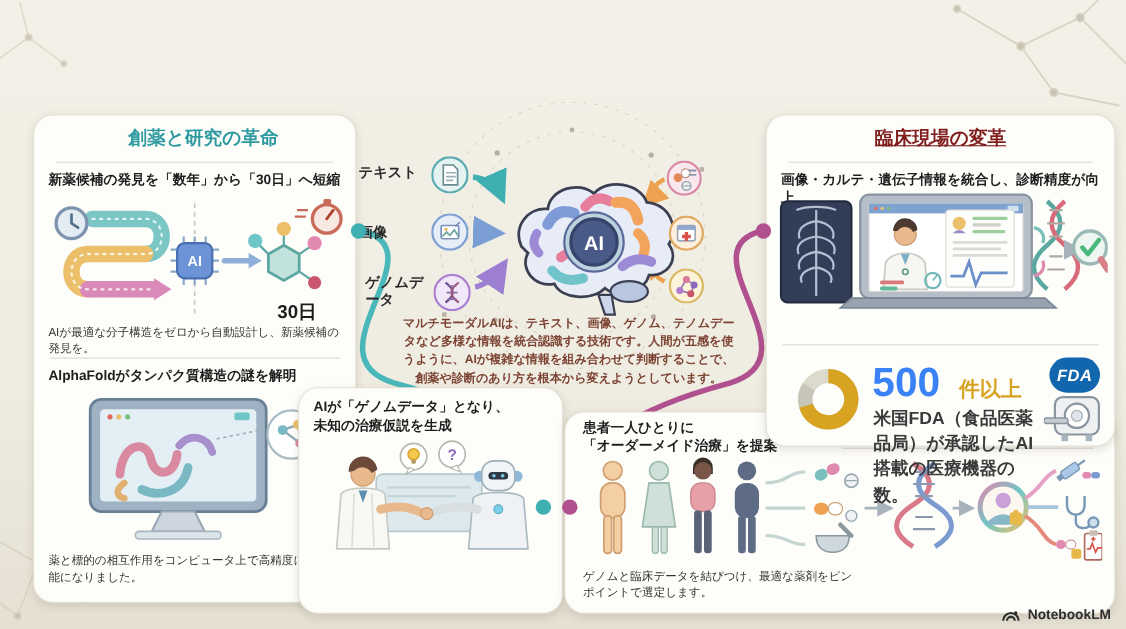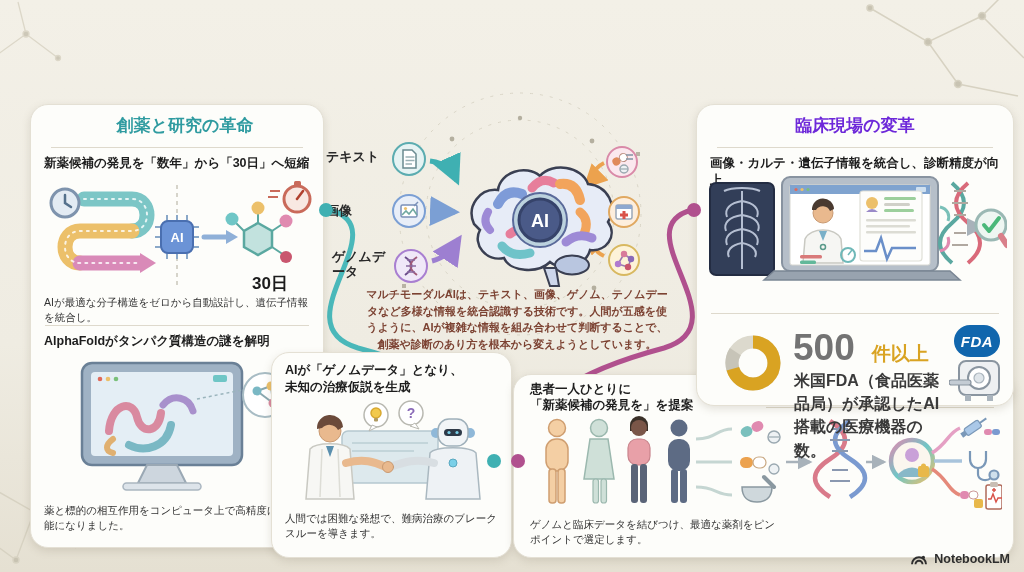--- a/index.html
+++ b/index.html
@@ -6,28 +6,28 @@
   .canvas{position:relative;width:1024px;height:572px;overflow:hidden;
     background:linear-gradient(180deg,#f3f0e7 0%,#efece2 60%,#e5e0d2 100%);
     font-family:"Liberation Sans","DejaVu Sans",sans-serif;color:#222;}
   .abs{position:absolute;}
   .title{position:absolute;top:22px;left:0;right:0;text-align:center;
     font-size:30px;font-weight:800;color:#151515;letter-spacing:1px;}
   .card{position:absolute;background:#fdfdfa;border:1px solid #e4e0d4;
     border-radius:18px;box-shadow:0 3px 8px rgba(110,100,80,.18);}
   .hdr{position:absolute;left:0;right:0;text-align:center;font-size:17px;font-weight:800;}
   .hdr.teal{color:#2f9ba0;padding-left:16px;}
-  .hdr.rose{color:#6d28d9;}
+  .hdr.rose{color:#7f1d1d;text-decoration:underline;}
   .divider{position:absolute;height:1px;background:#ded9cc;}
   .sub{position:absolute;font-size:12.5px;font-weight:800;color:#1d1d1d;line-height:1.35;}
   .cap{position:absolute;font-size:10.5px;color:#333;line-height:1.45;}
   .inlabel{position:absolute;font-size:13px;font-weight:800;color:#2a2a2a;text-align:left;line-height:1.15;}
   .para{position:absolute;left:364px;top:286px;width:306px;text-align:center;
     font-size:11px;font-weight:700;color:#7c4232;line-height:1.52;}
-  .statnum{font-size:37px;font-weight:800;color:#737373;line-height:1;}
+  .statnum{font-size:37px;font-weight:800;color:#3b82f6;line-height:1;}
   .statunit{font-size:19px;font-weight:800;color:#d9a322;margin-left:17px;}
   .fda{position:absolute;width:46px;height:32px;background:#1166ad;border-radius:16px;
     color:#fff;font-weight:800;font-size:15px;display:flex;align-items:center;justify-content:center;
     font-style:italic;letter-spacing:.5px;}
   .brand{position:absolute;right:14px;bottom:6px;display:flex;align-items:center;gap:6px;
     font-size:12.5px;font-weight:700;color:#2e2e2e;}
   svg{display:block;}
   svg text{font-family:"Liberation Sans","DejaVu Sans",sans-serif;}
 </style>
 </head>
@@ -155,21 +155,21 @@
       <g>
         <line x1="228" y1="12" x2="238" y2="12" stroke="#c96a5a" stroke-width="2"></line>
         <line x1="226" y1="18" x2="236" y2="18" stroke="#c96a5a" stroke-width="2"></line>
         <rect x="252" y="2" width="7" height="5" rx="1.5" fill="#c96a5a"></rect>
         <circle cx="255" cy="20" r="13" fill="#f8e8e2" stroke="#c96a5a" stroke-width="3"></circle>
         <line x1="255" y1="20" x2="261" y2="12" stroke="#b0402e" stroke-width="2.5" stroke-linecap="round"></line>
       </g>
       <text x="228" y="110" text-anchor="middle" font-size="17" font-weight="bold" fill="#1c1c1c">30日</text>
     </svg>
 
-    <div class="cap" style="top:190px;left:13px;right:10px">AIが最適な分子構造をゼロから自動設計し、遺伝子情報を統合し。</div>
+    <div class="cap" style="top:190px;left:13px;right:10px">AIが最適な分子構造をゼロから自動設計し、新薬候補の発見を。</div>
     <div class="divider" style="top:220px;left:14px;right:14px"></div>
     <div class="sub" style="top:228px;left:13px;right:10px">AlphaFoldがタンパク質構造の謎を解明</div>
 
     <svg class="abs" style="left:16px;top:252px" width="260" height="142" viewBox="0 0 260 142">
       <g>
         <rect x="35" y="6" width="160" height="102" rx="10" fill="#9fb2c4" stroke="#6a8096" stroke-width="2.5"></rect>
         <rect x="44" y="15" width="142" height="84" rx="4" fill="#e4eef5"></rect>
         <circle cx="53" cy="22" r="2.3" fill="#e06a5a"></circle>
           <circle cx="61" cy="22" r="2.3" fill="#ecc06a"></circle>
           <circle cx="69" cy="22" r="2.3" fill="#7ac07a"></circle>
@@ -313,26 +313,25 @@
           <circle cx="173" cy="33.5" r="1.6" fill="#7ad0e8"></circle>
         <path d="M146,54 C152,47 186,47 192,54 L196,100 H142 Z" fill="#eef2f5" stroke="#aab8c0" stroke-width="1.5"></path>
         <circle cx="169" cy="64" r="4" fill="#7ad0e8" stroke="#5aa8c0" stroke-width="1"></circle>
       </g>
       <g stroke-linecap="round">
         <path d="M62,64 C80,59 90,63 102,68" fill="none" stroke="#e9b98e" stroke-width="8"></path>
         <path d="M150,64 C132,59 120,63 106,68" fill="none" stroke="#d8dee2" stroke-width="8"></path>
         <circle cx="104" cy="68" r="5.5" fill="#e9b98e" stroke="#c99a72" stroke-width="1"></circle>
       </g>
     </svg>
-    <div class="cap" style="top:158px;left:13px;right:10px">人間では困難な発想で、難病治療のブレークスルーを導きます。</div>
   </div>
 
   <div class="card" style="left:513px;top:374px;width:499px;height:182px;z-index:2">
     <div class="sub" style="top:6px;left:16px;width:240px">患者一人ひとりに</div>
-    <div class="sub" style="top:22px;left:16px;width:240px">「新薬候補の発見を」を提案</div>
+    <div class="sub" style="top:22px;left:16px;width:240px">「オーダーメイド治療」を提案</div>
     <div class="divider" style="top:32px;left:252px;width:228px"></div>
 
     <svg class="abs" style="left:10px;top:40px" width="478" height="100" viewBox="0 0 478 100">
       <defs>
         <marker id="mG" markerWidth="8" markerHeight="8" refX="5" refY="3" orient="auto">
             <path d="M0,0 L6,3 L0,6 Z" fill="#a8b2ba"></path>
           </marker>
         <linearGradient id="avgrad" x1="0" y1="0" x2="1" y2="1">
           <stop offset="0" stop-color="#e08ab0"></stop>
             <stop offset=".5" stop-color="#6fc6c6"></stop>

